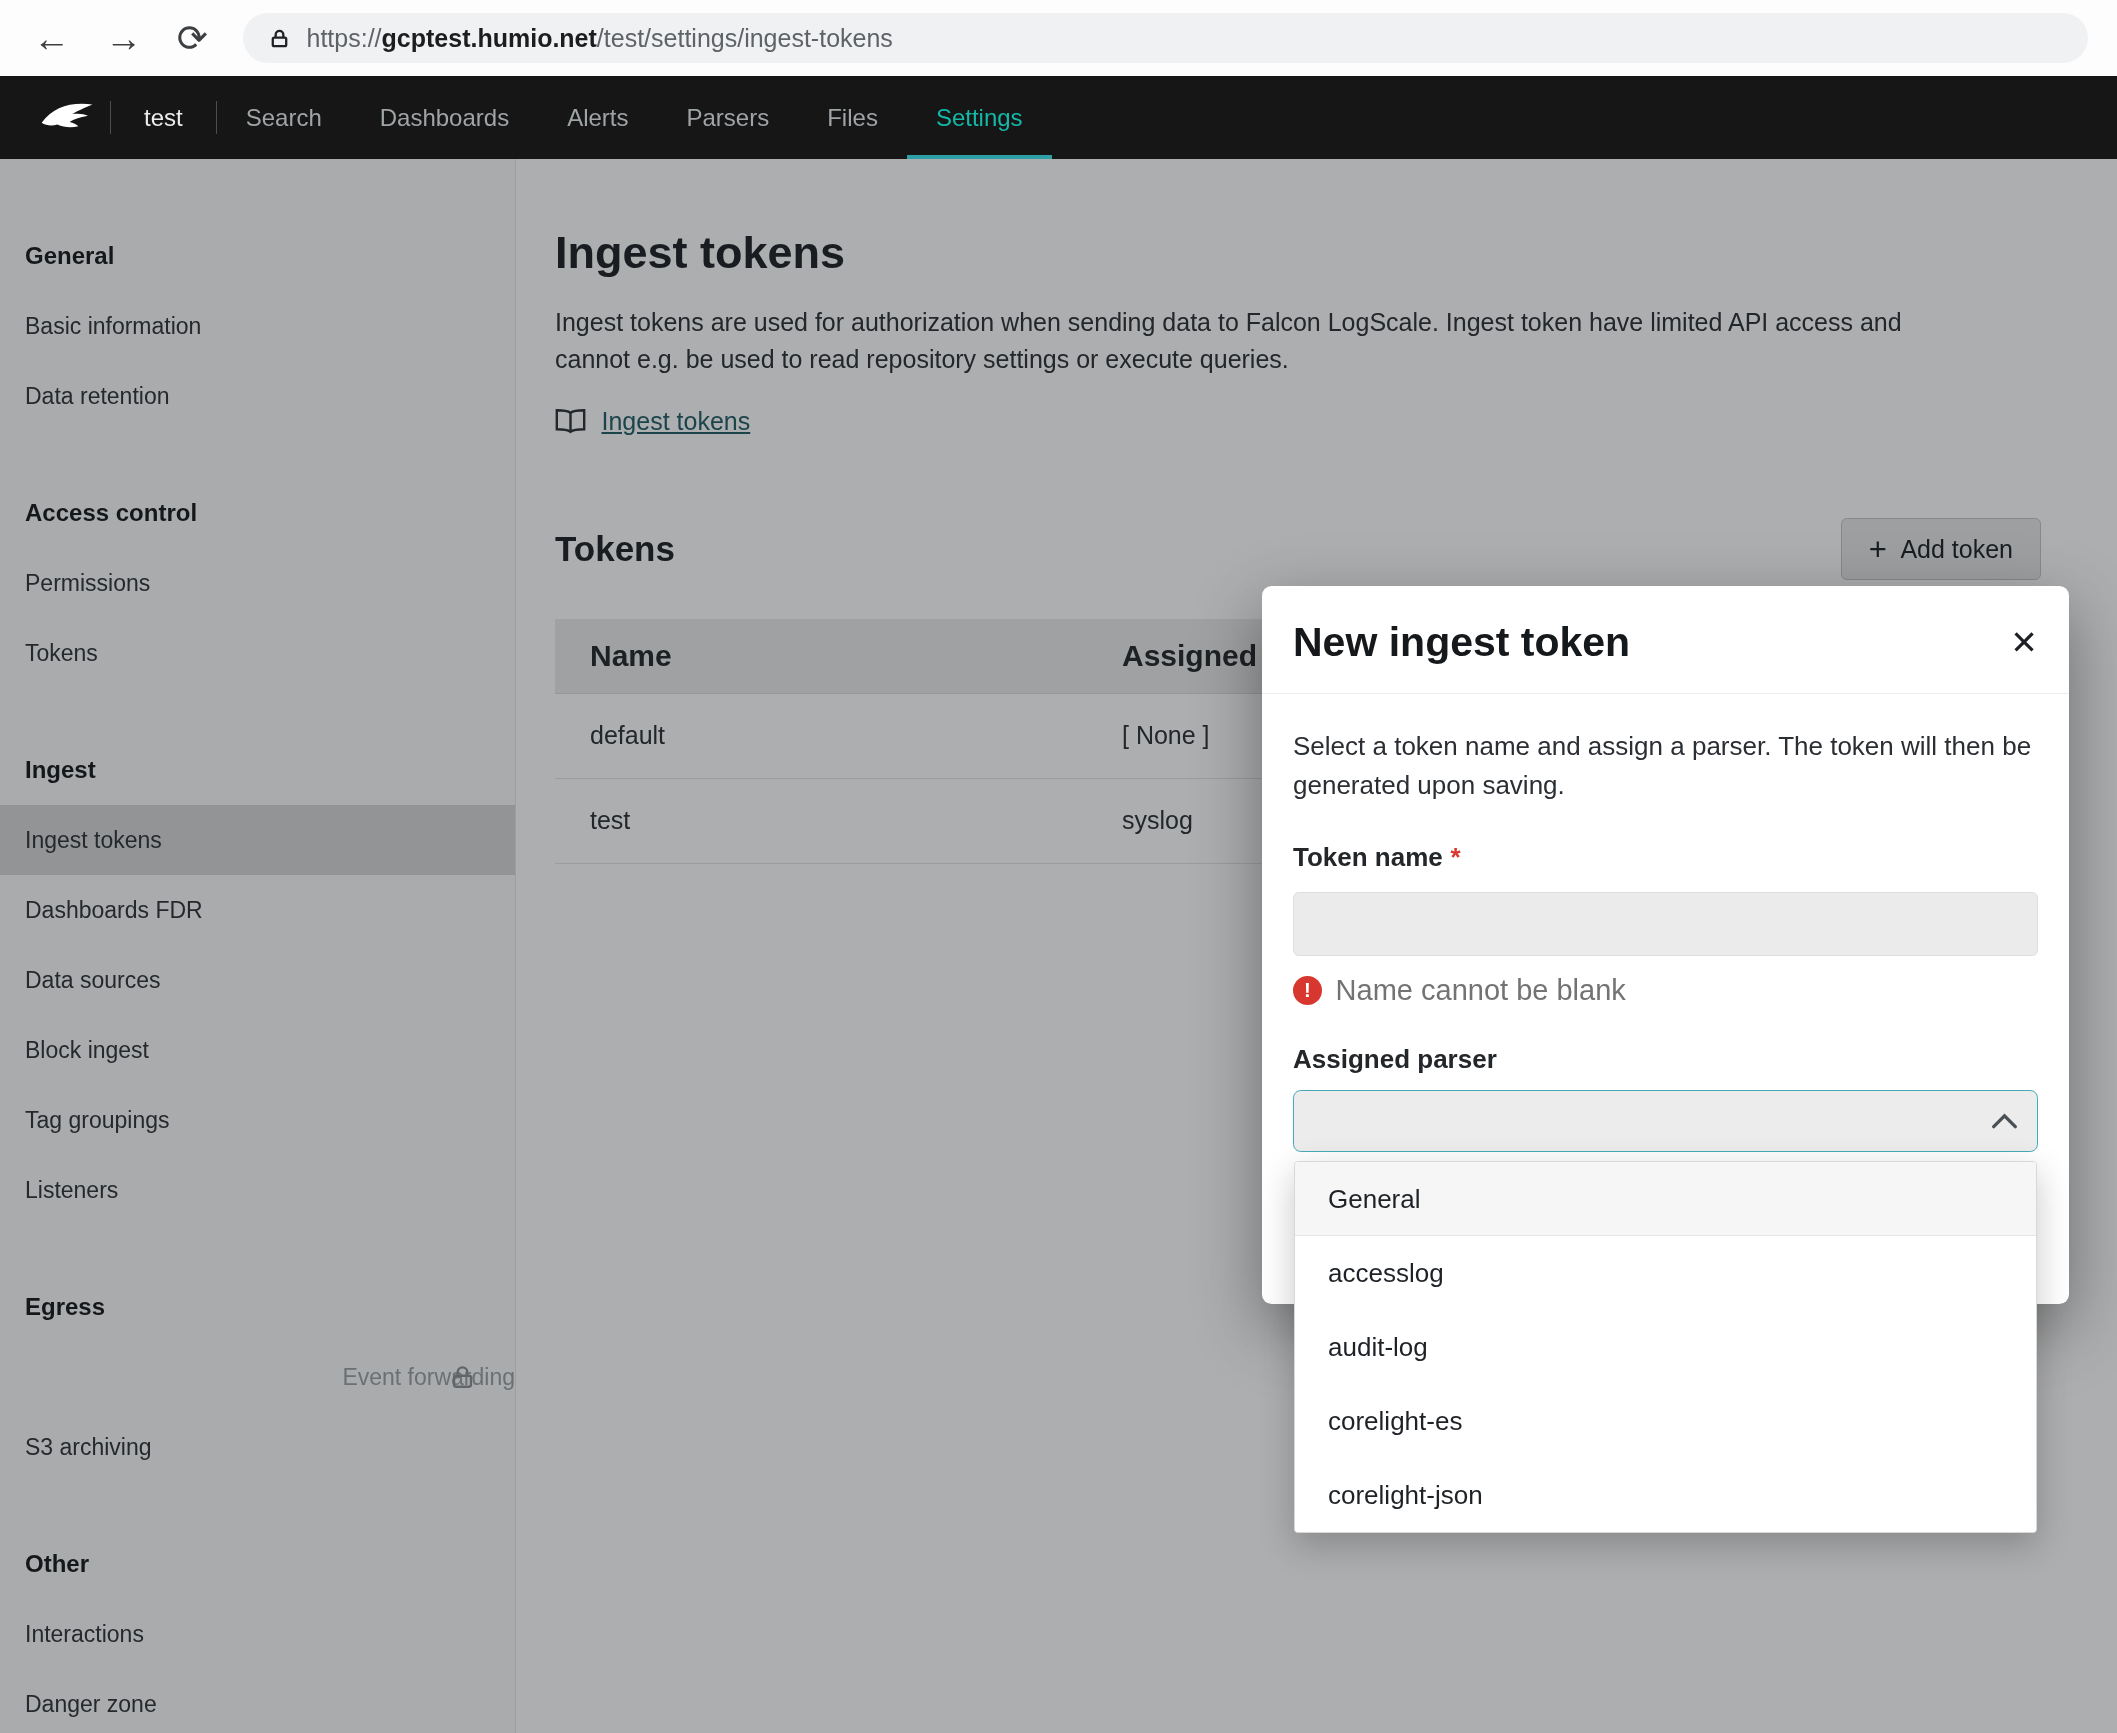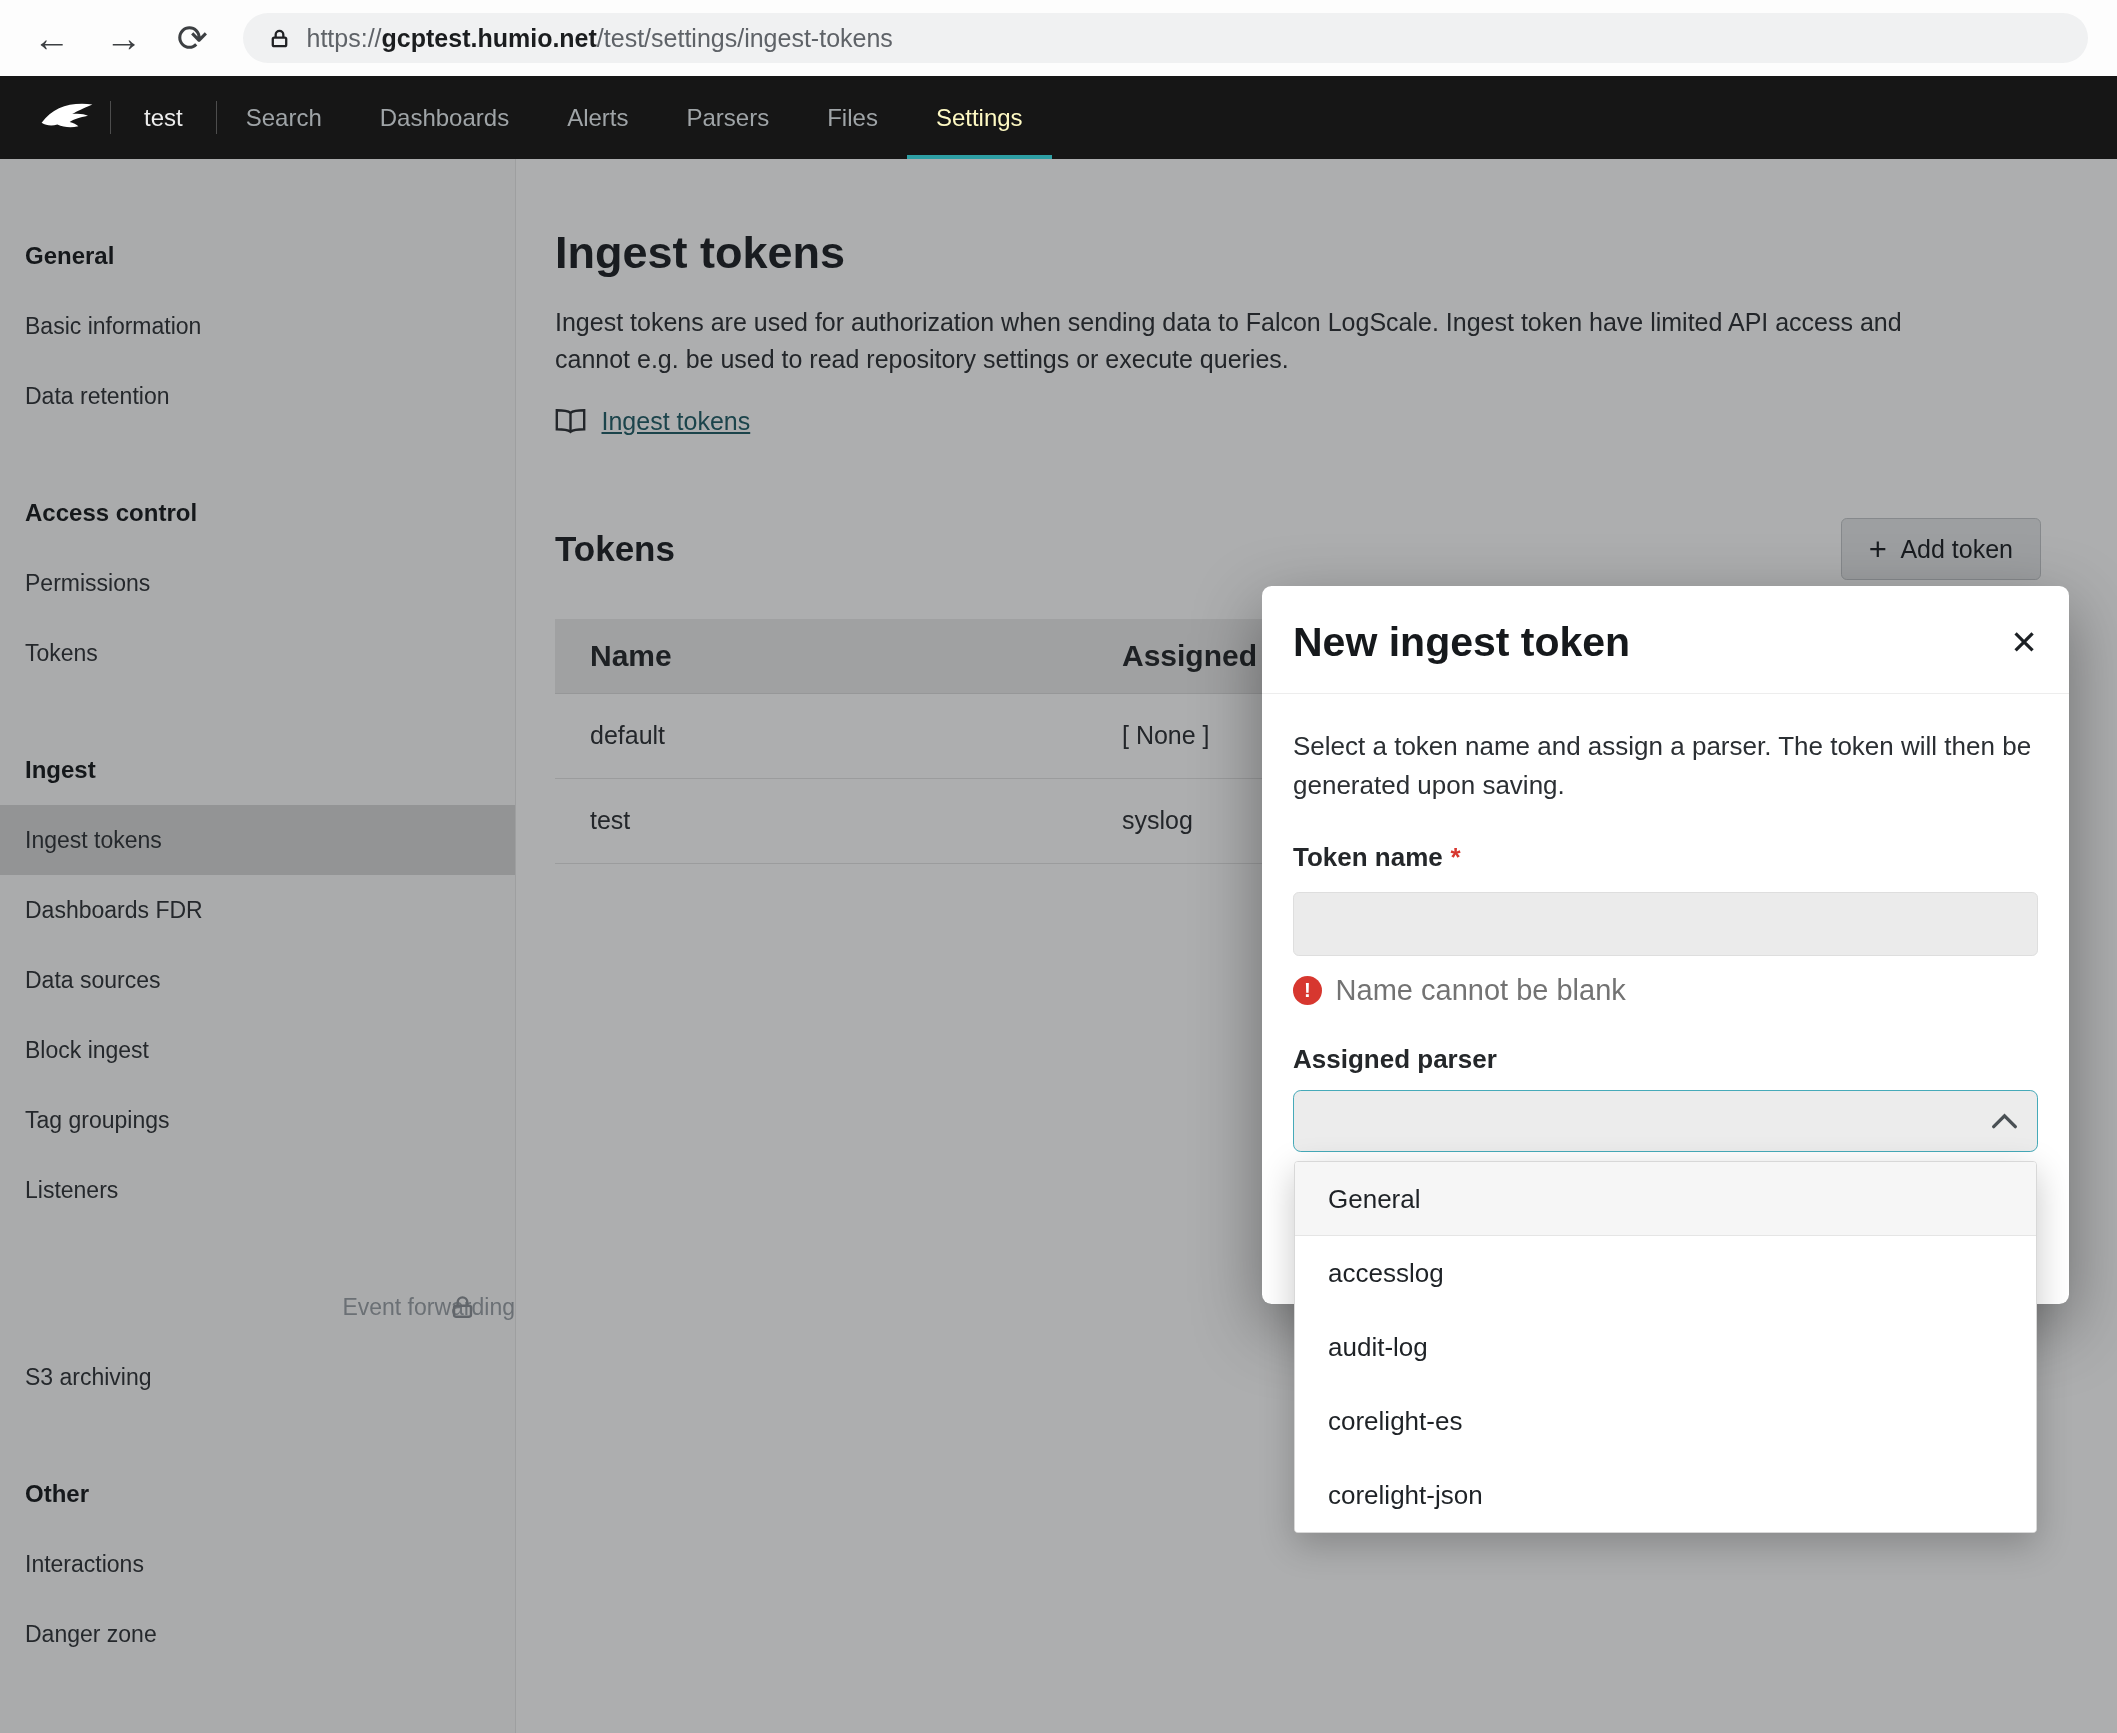--- a/index.html
+++ b/index.html
@@ -13,21 +13,21 @@
   .url-bar { flex:1; height:50px; background:#f0f1f2; border-radius:25px; display:flex; align-items:center; padding:0 25px; gap:15.5px; cursor:text; }
   .url { font-size:25px; color:#5f6368; white-space:nowrap;text-align:center; }
   .url .host { color:#1b1d1f; font-weight:700; }
 
   
   .topnav { height:83px; background:#161616; display:flex; align-items:stretch; padding-left:23px; }
   .logo { display:flex; align-items:center; padding:0 15.5px; cursor:pointer; }
   .nav-divider { width:1px; height:33px; background:#4d4d4d; align-self:center; }
   .repo { display:flex; align-items:center; padding:0 33px; color:#ececec; font-size:24px; cursor:pointer; }
   .navlink { display:flex; align-items:center; padding:4.9px 29px 0; color:#9fa4a7; font-size:24px; border-bottom:4.9px solid transparent; cursor:pointer; }
-  .navlink.active { color:#fef9c3; border-bottom-color:#2e9fa4; }
+  .navlink.active { color:#14b8a6; border-bottom-color:#2e9fa4; }
 
   
   .content { position:absolute; top:159px; left:0; right:0; bottom:0; display:flex; background:#fff; }
   .sidebar { width:516px; flex-shrink:0; background:#fbfbfb; border-right:1px solid #e9e9e9; padding-top:62px; }
   .side-section { margin-bottom:47px; }
   .side-heading { height:70px; line-height:70px; padding-left:25px; font-size:24px; font-weight:700; color:#16191c; }
   .side-item { position:relative; height:70px; line-height:70px; padding-left:25px; font-size:23px; color:#2e3236; cursor:pointer; }
   .side-item.selected { background:#d8d8d8; }
   .side-item.locked { color:#9aa0a6;text-align:right; }
   .lock-badge { position:absolute; left:448px; top:50%; transform:translateY(-50%); display:flex; }
@@ -123,20 +123,21 @@
       <div class="side-section">
         <div class="side-heading">Ingest</div>
         <div class="side-item selected">Ingest tokens</div>
         <div class="side-item">Dashboards FDR</div>
         <div class="side-item">Data sources</div>
         <div class="side-item">Block ingest</div>
         <div class="side-item">Tag groupings</div>
         <div class="side-item">Listeners</div>
       </div>
       <div class="side-section">
+        <div class="side-heading">Egress</div>
         <div class="side-item locked">
           <span>Event forwarding</span>
           <span class="lock-badge">
             <svg width="29" height="29" viewBox="0 0 24 24">
                 <rect x="5" y="11" width="14" height="9" rx="1.5" fill="none" stroke="#8a9096" stroke-width="2"></rect>
                 <path d="M8 11 V8 a4 4 0 0 1 8 0 v3" fill="none" stroke="#8a9096" stroke-width="2"></path>
               </svg>
           </span>
         </div>
         <div class="side-item">S3 archiving</div>

